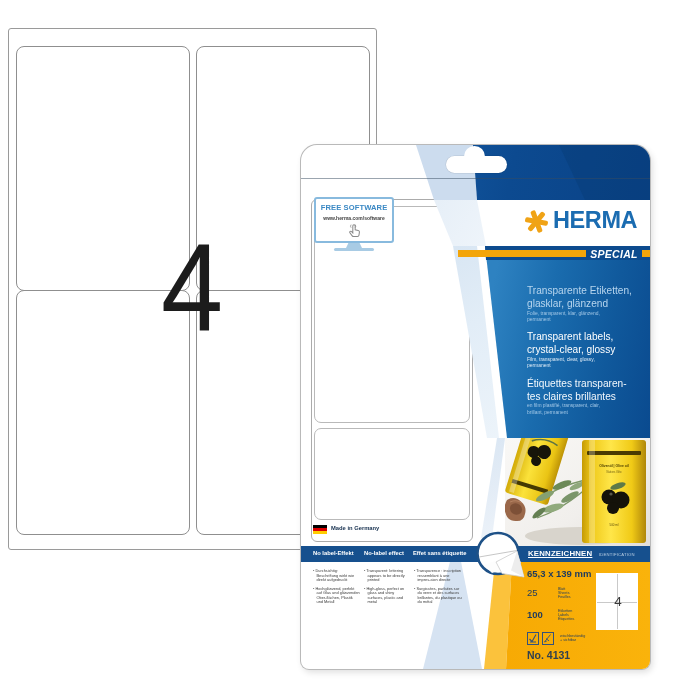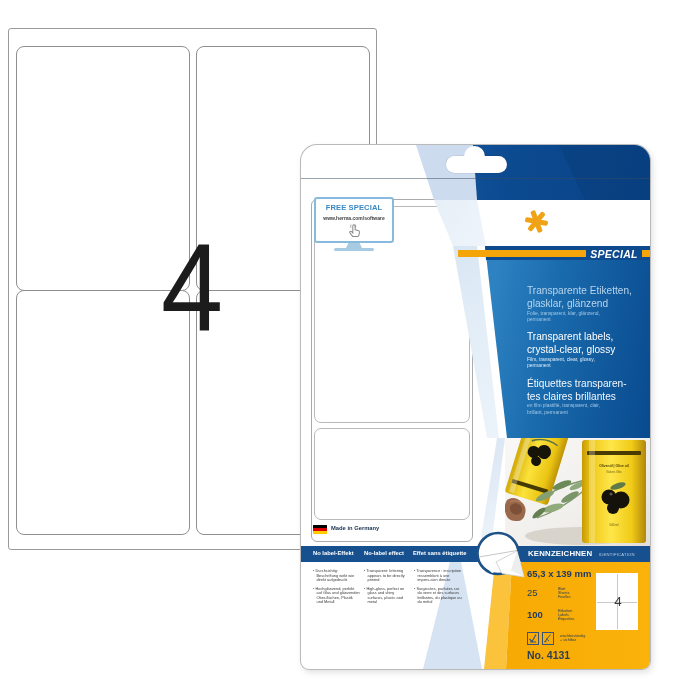--- a/index.html
+++ b/index.html
@@ -48,20 +48,21 @@
     <div class="abs" style="left:0;top:101px;width:349px;height:192px;background:linear-gradient(150deg,#cfdfef 0%,#e2edf7 45%,#f3f8fc 100%);clip-path:polygon(152px 0,176px 0,198px 192px,186px 192px);"></div>
 
     <svg class="abs" style="left:224px;top:64.5px;" width="23" height="23" viewBox="0 0 26 26">
       <g fill="#f0a316" transform="rotate(10 13 13)">
         <rect x="0" y="10.1" width="26" height="5.8" rx="2.2"></rect>
         <rect x="0" y="10.1" width="26" height="5.8" rx="2.2" transform="rotate(60 13 13)"></rect>
         <rect x="0" y="10.1" width="26" height="5.8" rx="2.2" transform="rotate(120 13 13)"></rect>
       </g>
     </svg>
 
+    <div class="abs" style="left:252px;top:64px;font-size:23.5px;line-height:23.5px;font-weight:bold;color:#1b6cb1;letter-spacing:-0.4px;">HERMA</div>
 
     <div class="abs" style="left:0;top:101px;width:349px;height:192px;background:linear-gradient(100deg,#2e82c1 52%,#1a6cae 68%,#10599c 85%,#0a4a8f 100%);clip-path:polygon(184px 0,349px 0,349px 192px,206px 192px);"></div>
 
     <div class="abs" style="left:0;top:101px;width:349px;height:14px;background:#0d4b8e;clip-path:polygon(184px 0,349px 0,349px 14px,185px 14px);"></div>
 
     <div class="abs" style="left:157px;top:104.5px;width:128px;height:7.5px;background:#f3a50a;z-index:3;"></div>
 
     <div class="abs" style="left:286px;top:100.5px;width:54px;height:15px;font-size:10.5px;line-height:16px;font-weight:bold;font-style:italic;color:#fff;letter-spacing:0.3px;z-index:3;text-align:center;">SPECIAL</div>
 
     <div class="abs" style="left:340.5px;top:104.5px;width:8.5px;height:7.5px;background:#f3a50a;z-index:3;"></div>
@@ -146,21 +147,21 @@
     </svg>
 
     <div class="abs" style="left:0;top:401px;width:349px;height:15.5px;background:#16508e;"></div>
 
     <div class="abs" style="left:12px;top:404.5px;font-size:5.8px;line-height:7px;font-weight:bold;color:#fff;">No label-Effekt</div>
 
     <div class="abs" style="left:63px;top:404.5px;font-size:5.8px;line-height:7px;font-weight:bold;color:#fff;">No-label effect</div>
 
     <div class="abs" style="left:112px;top:404.5px;font-size:5.8px;line-height:7px;font-weight:bold;color:#fff;">Effet sans étiquette</div>
 
-    <div class="abs" style="left:227px;top:403.5px;font-size:7.8px;line-height:10px;font-weight:bold;color:#fff;letter-spacing:0.2px;">KENNZEICHNEN</div>
+    <div class="abs" style="left:227px;top:403.5px;font-size:7.8px;line-height:10px;font-weight:bold;color:#fff;letter-spacing:0.2px;text-decoration:underline;">KENNZEICHNEN</div>
 
     <div class="abs" style="left:298px;top:406.5px;font-size:4.2px;line-height:6px;color:#b8cde2;letter-spacing:0.2px;">IDENTIFICATION</div>
 
     <div class="abs" style="left:0;top:416.5px;width:349px;height:107.5px;background:#d6e3f2;clip-path:polygon(149px 0,160px 0,181px 107.5px,122px 107.5px);"></div>
 
     <div class="abs" style="left:0;top:416.5px;width:349px;height:107.5px;background:#fbc23c;clip-path:polygon(194px 0,211px 0,205px 107.5px,183px 107.5px);"></div>
 
     <div class="abs" style="left:0;top:416.5px;width:349px;height:107.5px;background:linear-gradient(90deg,#f1a102 0%,#f7a903 55%,#fab30b 100%);clip-path:polygon(211px 0,349px 0,349px 107.5px,205px 107.5px);"></div>
 
     <div class="abs" style="left:226px;top:424px;font-size:9.5px;line-height:10px;font-weight:bold;color:#1e3a5f;">65,3 x 139 mm</div>
@@ -185,21 +186,21 @@
 
     <div class="abs" style="left:295px;top:427.5px;width:42px;height:57px;background:#fff;"></div>
     <div class="abs" style="left:315.5px;top:428.5px;width:1px;height:55px;background:#c9c9c9;"></div>
     <div class="abs" style="left:296px;top:456.5px;width:40px;height:1px;background:#c9c9c9;"></div>
     <div class="abs" style="left:311.5px;top:450px;width:11px;text-align:center;font-size:13.5px;line-height:14px;color:#3a3a3a;">4</div>
 
     <div class="abs" style="left:12px;top:379.5px;width:14px;height:9px;background:linear-gradient(#000 33%,#d00 33%,#d00 66%,#fc0 66%);"></div>
     <div class="abs" style="left:30px;top:380px;font-size:5.8px;line-height:7px;font-weight:bold;color:#16304f;">Made in Germany</div>
 
     <div class="abs" style="left:13px;top:52px;width:80px;height:46px;border:2.5px solid #88bade;border-radius:3px;background:#fff;box-sizing:border-box;"></div>
-    <div class="abs" style="left:13px;top:59px;width:80px;text-align:center;font-size:7.6px;line-height:8px;font-weight:bold;color:#3a88c4;letter-spacing:0.1px;">FREE SPECIAL</div>
+    <div class="abs" style="left:13px;top:59px;width:80px;text-align:center;font-size:7.6px;line-height:8px;font-weight:bold;color:#3a88c4;letter-spacing:0.1px;">FREE SOFTWARE</div>
     <div class="abs" style="left:13px;top:69.5px;width:80px;text-align:center;font-size:5px;line-height:6px;font-weight:bold;color:#3e3e3e;">www.herma.com/software</div>
 
     <svg class="abs" style="left:48px;top:79px;" width="11" height="14" viewBox="0 0 13 16">
       <path d="M4.5 2 a1.4 1.4 0 0 1 2.8 0 l0 4.5 l3.6 0.8 q1.6 0.4 1.4 2 l-0.5 3.6 q-0.2 1.6 -1.8 1.6 l-4.6 0 q-1 0 -1.6 -0.8 l-2.6 -3.4 q-0.8 -1 0.2 -1.8 q0.9 -0.7 1.7 0.2 l1.4 1.5z" fill="none" stroke="#8a8a8a" stroke-width="1.2"></path>
       <path d="M2.5 0.5 q-1.5 1.8 0 3.6 M7.3 0.5 q1.5 1.8 0 3.6" fill="none" stroke="#8a8a8a" stroke-width="0.9"></path>
     </svg>
 
     <div class="abs" style="left:45px;top:98px;width:16px;height:5px;background:#a8cbe4;clip-path:polygon(15% 0,85% 0,100% 100%,0 100%);"></div>
     <div class="abs" style="left:33px;top:103px;width:40px;height:3px;background:#a8cbe4;border-radius:1.5px;"></div>
 

